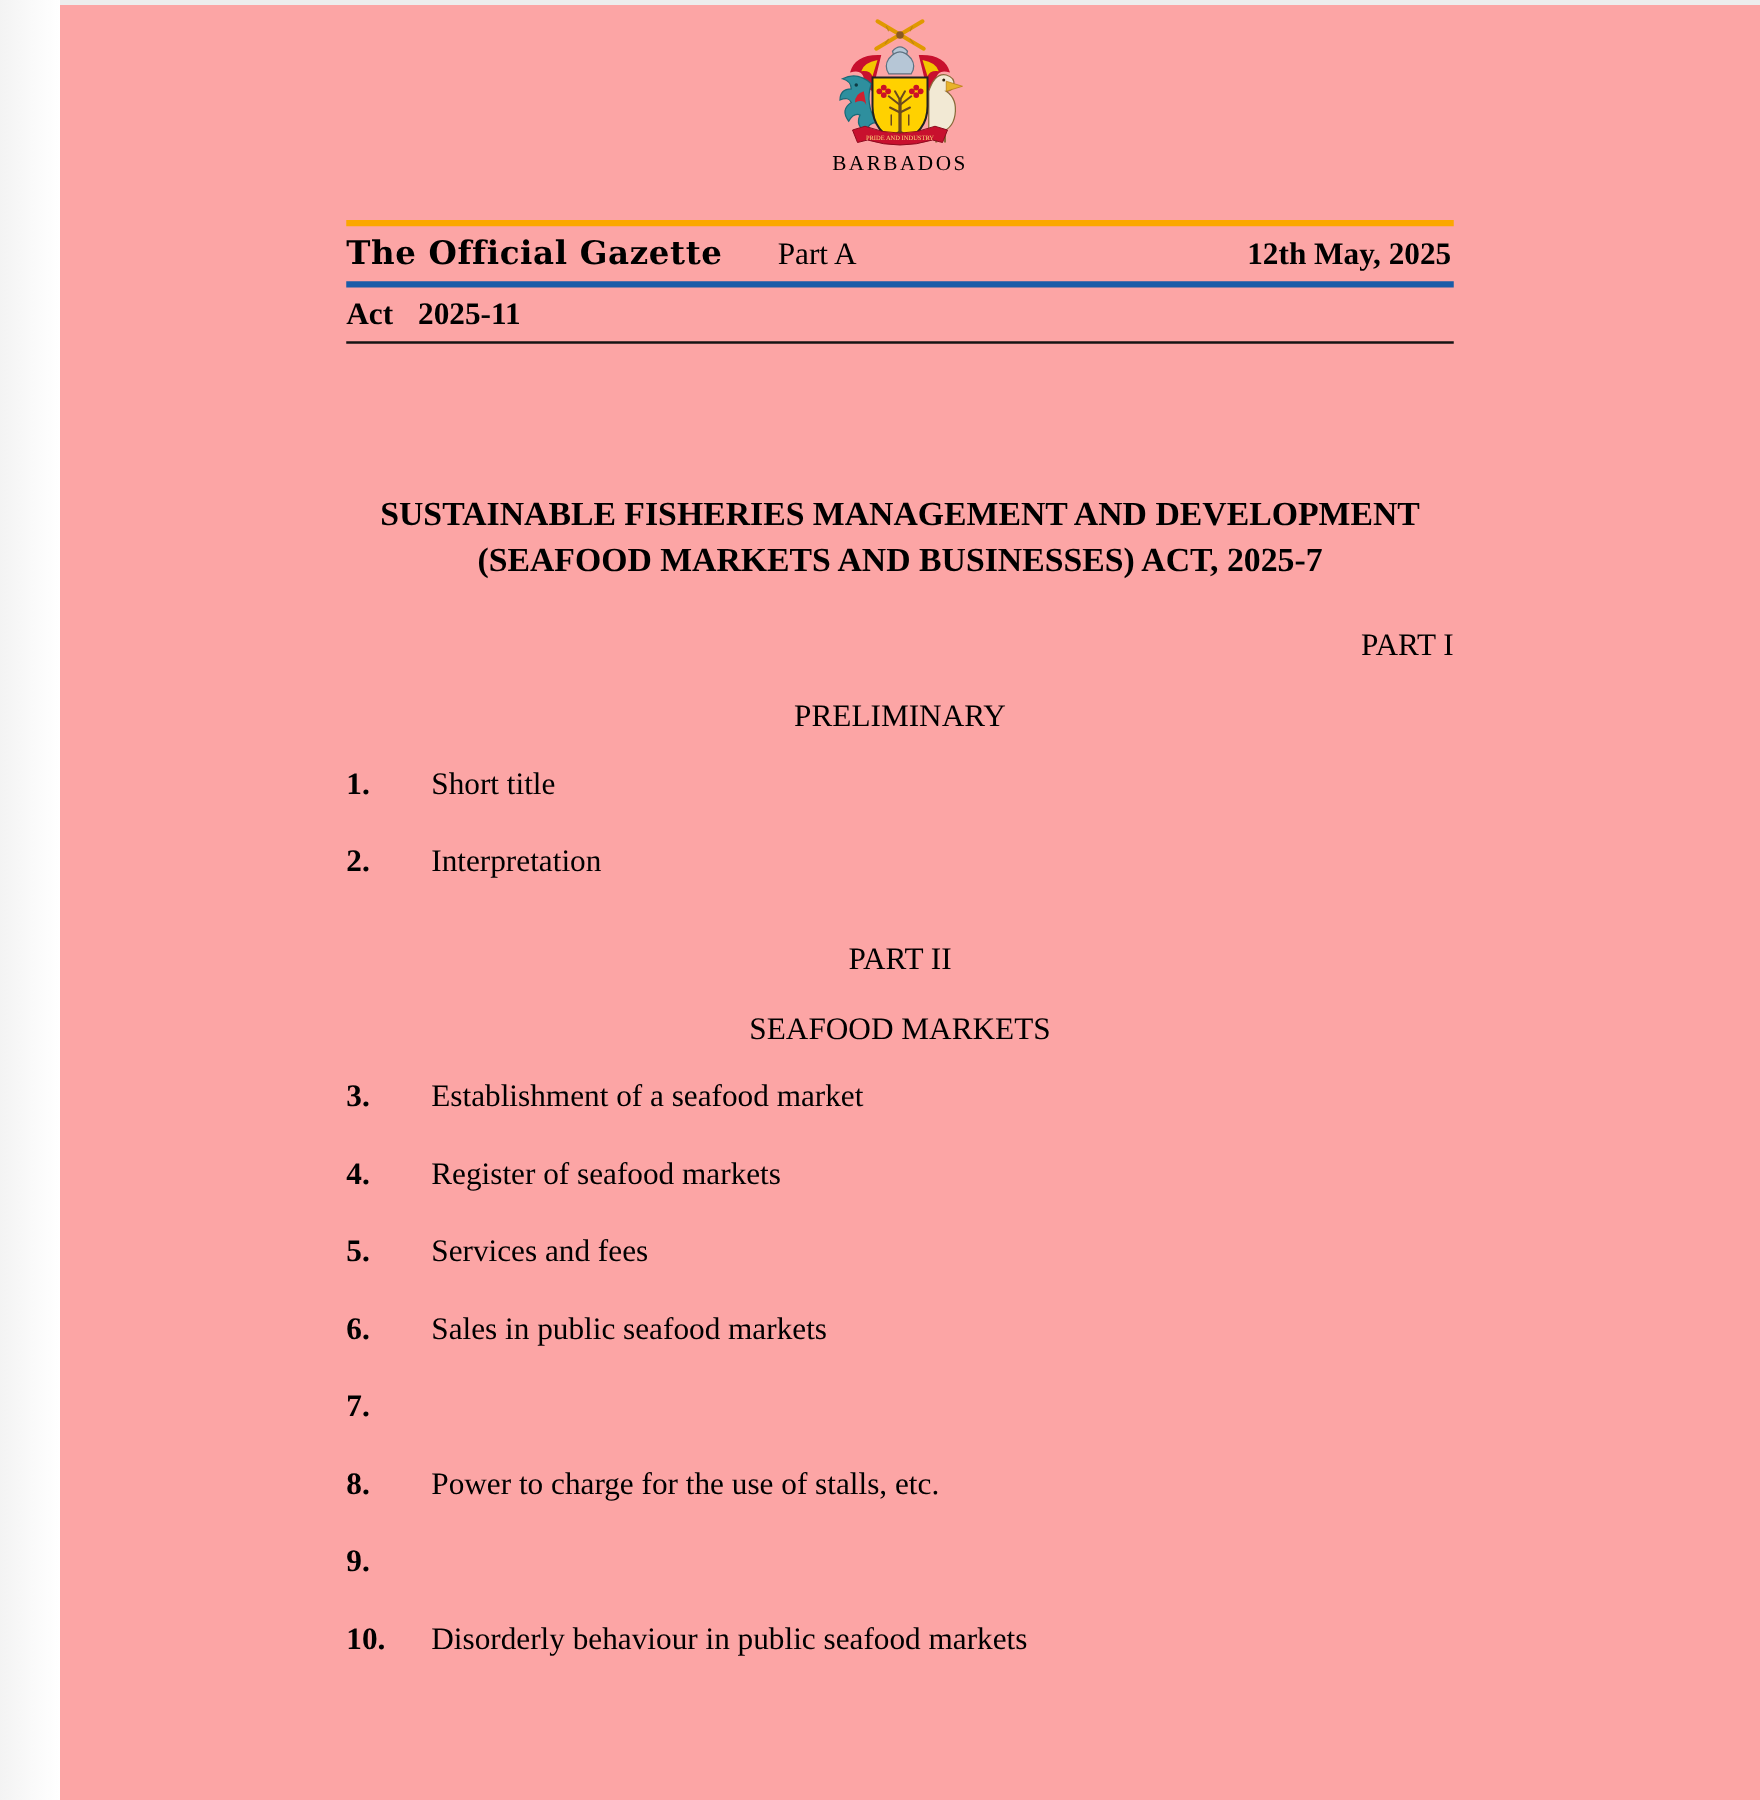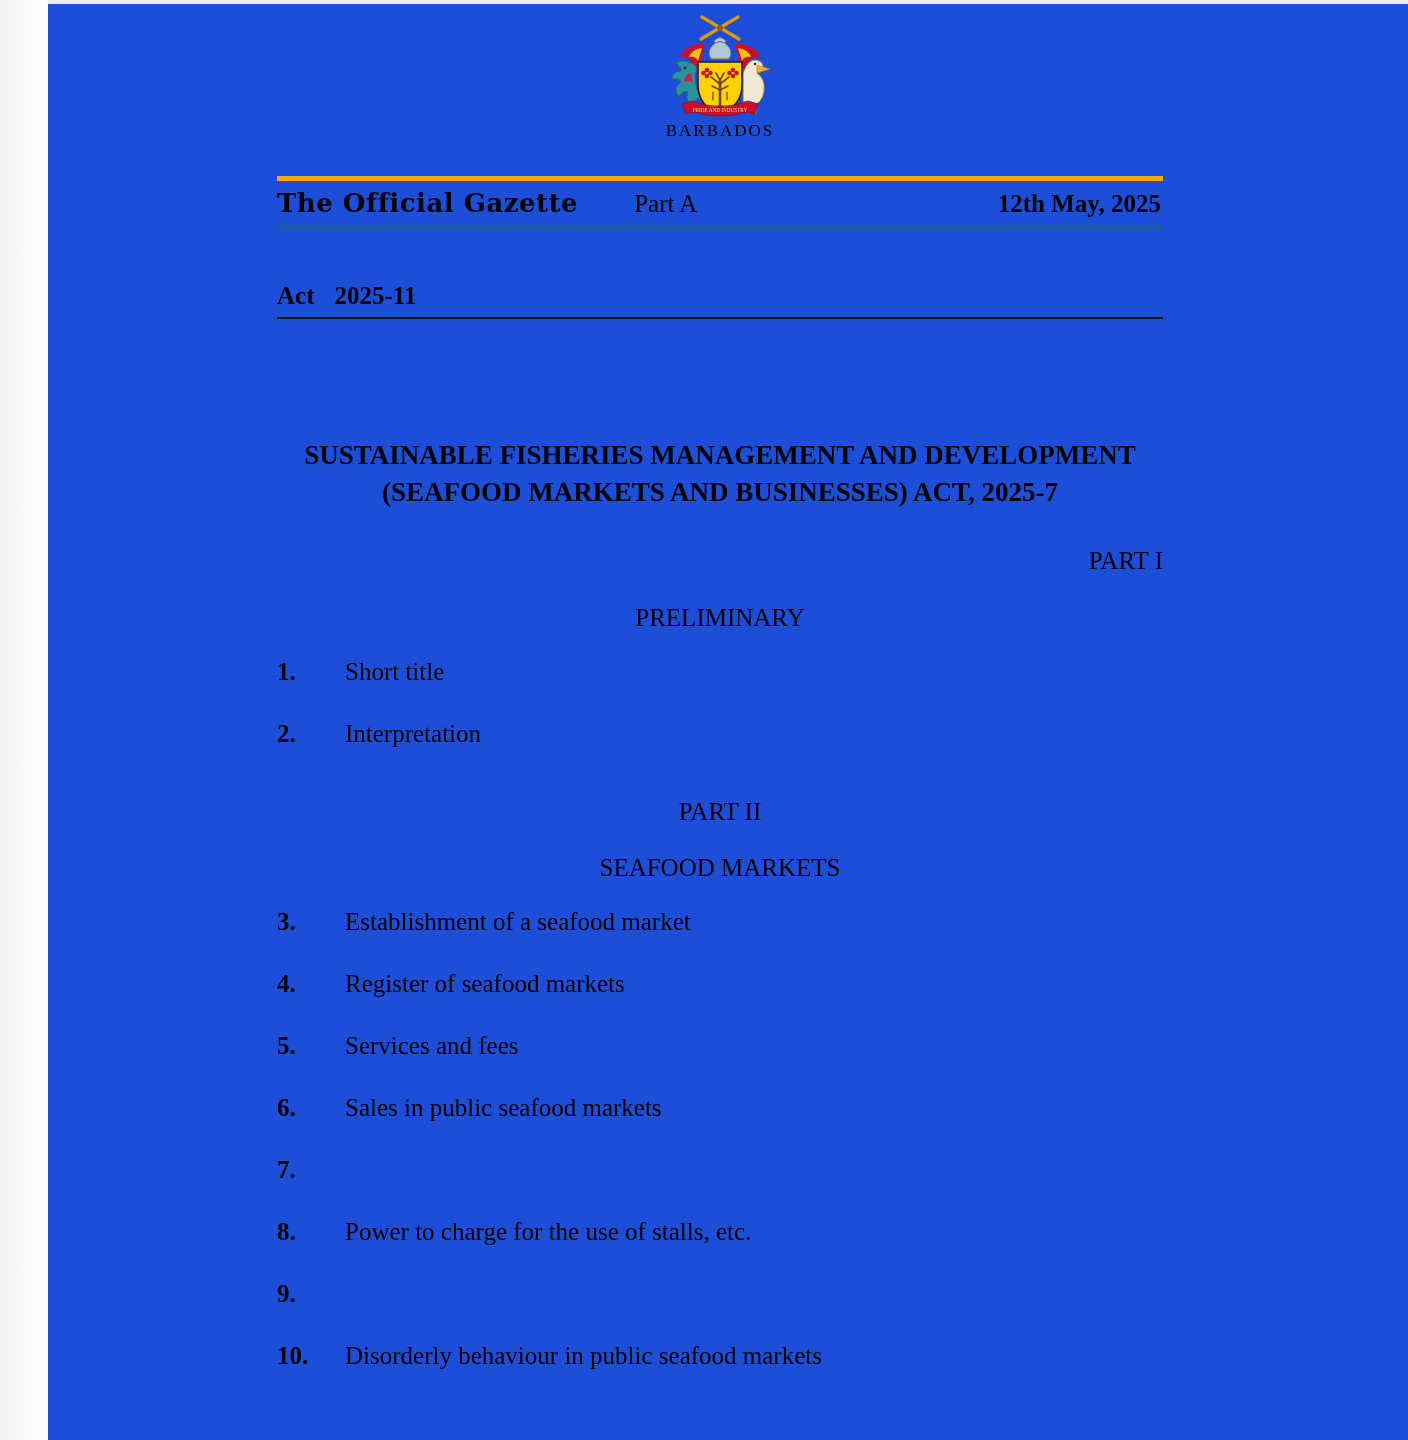--- a/index.html
+++ b/index.html
@@ -1,20 +1,20 @@
 <!DOCTYPE html>
 <html><head>
 <meta charset="utf-8">
 <style>
   * { margin:0; padding:0; box-sizing:border-box; }
   html,body { background:#ffffff; }
   body { font-family:"Liberation Serif","DejaVu Serif",serif; color:#000; }
   .page {
     position:relative; width:1408px; height:1440px;
-    background:#1d4ed8; overflow:hidden;
+    background:#fca5a5; overflow:hidden;
   }
   .top-edge {
     position:absolute; top:0; left:0; width:100%; height:4px;
     background:#ededed;
   }
   .left-edge {
     position:absolute; top:0; left:0; bottom:0; width:48px;
     background:linear-gradient(to right,#f3f3f3 0%,#fafafa 55%,#ffffff 100%);
   }
   .content {
@@ -23,30 +23,30 @@
   .crest-block { padding-top:10px; text-align:center; }
   .crest-block svg { display:block; margin:0 auto; }
   .country {
     margin-top:4px; font-size:17px; letter-spacing:2px; line-height:17px;
   }
   .gold-rule { margin-top:37px; height:5px; background:#FBA700; }
   .blue-rule { height:5px; background:#1A5CA8; }
   .black-rule { height:2px; background:#141414; }
   .masthead-row {
     display:flex; align-items:baseline; padding:8px 2px 7px 0;
-    font-size:25px; line-height:28px;gap:12px;
+    font-size:25px; line-height:28px;
   }
   .gazette-title {
     font-family:"DejaVu Serif","Liberation Serif",serif;
     font-weight:bold; font-size:26px; letter-spacing:0.5px;
   }
   .part-label { margin-left:44px; }
   .issue-date { margin-left:auto; font-weight:bold; }
   .act-row {
-    padding:8px 2px 7px 0; font-size:25px; line-height:28px; font-weight:bold;margin-top:44px;
+    padding:8px 2px 7px 0; font-size:25px; line-height:28px; font-weight:bold;
   }
   .act-number { margin-left:20px; }
   .doc-title {
     margin-top:118px; text-align:center; font-size:27px; line-height:37px;font-weight:bold;
   }
   .arrangement {
     margin-top:41px; text-align:center; font-style:italic;
     font-size:25px; line-height:26px;
   }
   .part-heading, .part-subheading {

